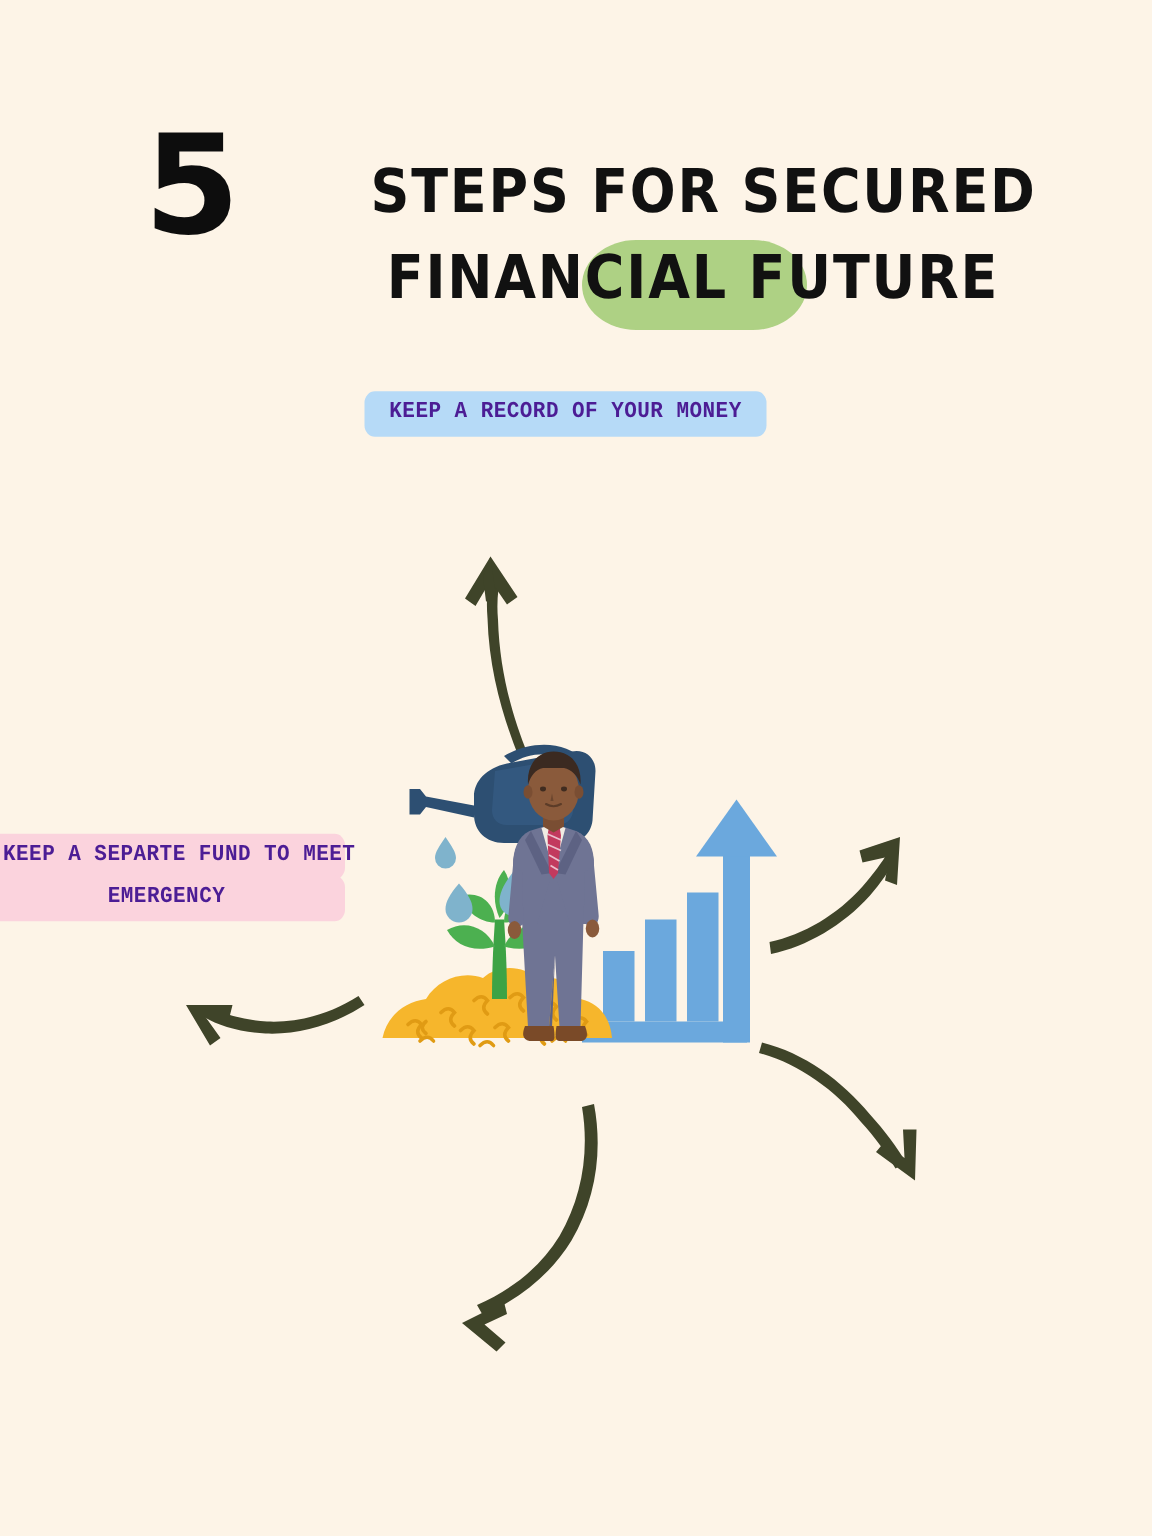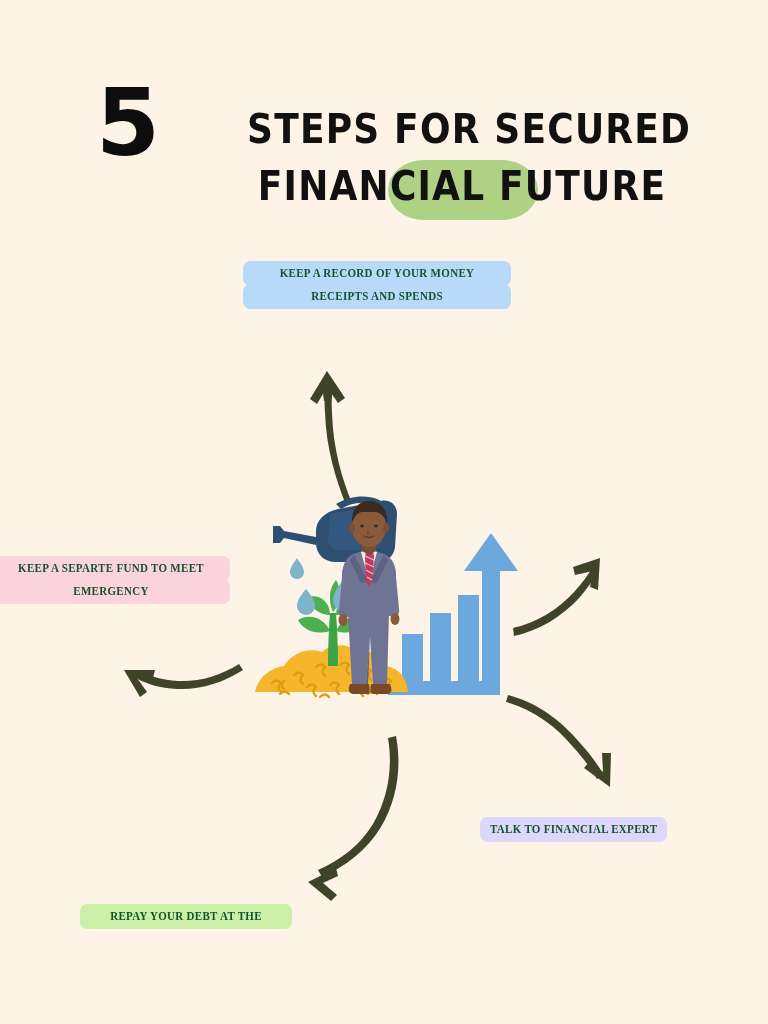--- a/index.html
+++ b/index.html
@@ -71,25 +71,25 @@
     height: 60px;
     background: #aed184;
     border-radius: 36px / 30px;
     z-index: 0;
   }
   .title-block .title-line { position: relative; z-index: 2; }
 
   
   .label {
     position: absolute;
-    font-family: Liberation Serif, serif;
+    font-family: Liberation Mono, monospace;
     font-weight: 900;
-    font-size: 11px;
+    font-size: 14px;
     letter-spacing: 0.3px;
-    color: #14532d;
+    color: #4c1d95;
     line-height: 1.55;
     z-index: 6;
   }
   .label .ln {
     display: inline-block;
     padding: 3px 10px 3px 10px;
     border-radius: 7px;
     white-space: nowrap;
     transform: scaleY(1.08);
   }
@@ -306,34 +306,25 @@
       </g>
       <path d="M114,51 q5,3 10,0" stroke="#5c3c28" stroke-width="1.4" fill="none" stroke-linecap="round"></path>
       <path d="M118,44 l1,5 l-2,0 Z" fill="#6b462e"></path>
     </g>
   </svg>
 
   <div class="label center" id="lbl-record">
     <span class="row">
         <span class="ln" style="background: rgb(182, 218, 247);">KEEP A RECORD OF YOUR MONEY</span>
       </span>
-    <span class="row">
-        <span class="ln" style="background: rgb(182, 218, 247);">RECEIPTS AND SPENDS</span>
-      </span>
   </div>
 
 
-  <div class="label" id="lbl-expert">
-    <span class="row"><span class="ln" style="background: rgb(221, 215, 251);">TALK TO FINANCIAL EXPERT</span></span>
-  </div>
 
   <div class="label center" id="lbl-debt">
-    <span class="row">
-        <span class="ln" style="background: rgb(204, 239, 168);">REPAY YOUR DEBT AT THE</span>
-      </span>
   </div>
 
   <div class="label center" id="lbl-emergency">
     <span class="row">
         <span class="ln" style="background: rgb(251, 211, 221);">KEEP A SEPARTE FUND TO MEET</span>
       </span>
     <span class="row">
         <span class="ln" style="background: rgb(251, 211, 221);">EMERGENCY</span>
       </span>
   </div>

